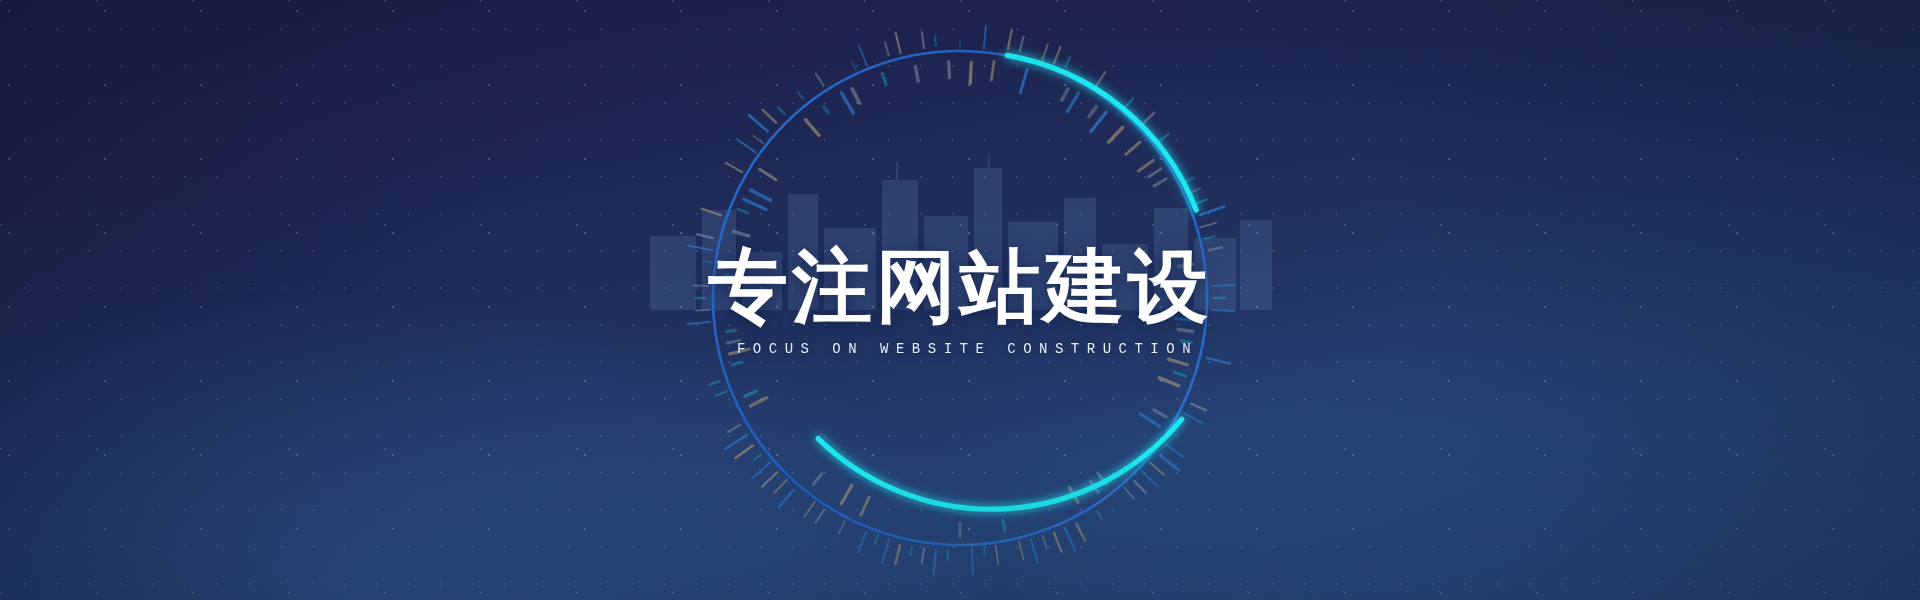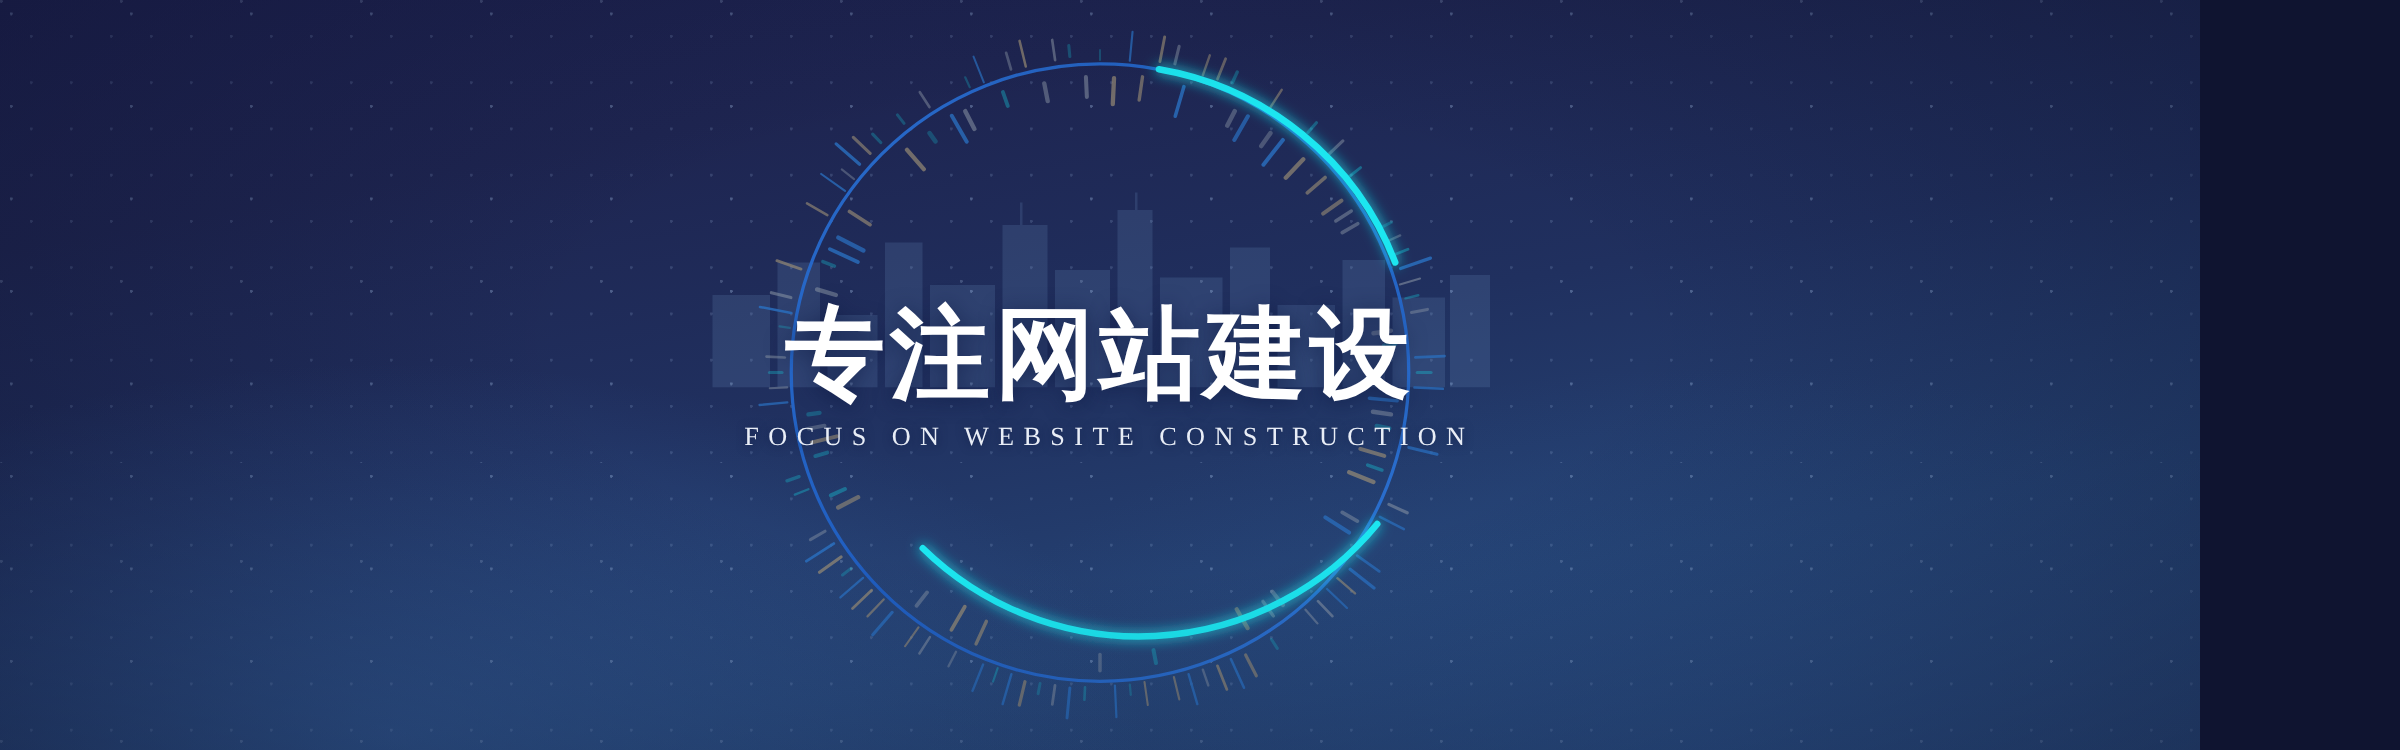--- a/index.html
+++ b/index.html
@@ -7,21 +7,21 @@
     margin: 0;
     padding: 0;
     background: #0f1430;
   }
   body {
     font-family: "Liberation Sans", "DejaVu Sans", sans-serif;
   }
 
   .banner {
     position: relative;
-    width: 1760px;
+    width: 1920px;
     height: 600px;
     overflow: hidden;
     background: linear-gradient(170deg, #1d2150 0%, #1e2551 22%, #20305f 48%, #254374 74%, #2a4b7d 100%);
   }
 
   
   .bg-radial-left {
     position: absolute;
     inset: 0;
     background:
@@ -108,22 +108,22 @@
     font-family: "DejaVu Sans", "Liberation Sans", sans-serif;
     font-size: 80px;
     font-weight: 700;
     color: #ffffff;
     letter-spacing: 4px;
     line-height: 1.1;
     margin: 0 0 6px 0;
     text-shadow: 0 2px 16px rgba(10,20,60,0.55);
   }
   .subtitle {
-    font-family: Liberation Serif, serif;
-    font-size: 21px;
+    font-family: Liberation Mono, monospace;
+    font-size: 14px;
     font-weight: 400;
     color: #e8edf6;
     letter-spacing: 7.5px;
     margin: 4px 0 0 15px;
     white-space: nowrap;
     text-shadow: 0 1px 8px rgba(10,20,60,0.6);
   }
   .tagline {
     font-family: "DejaVu Sans", "Liberation Sans", sans-serif;
     font-size: 31px;

